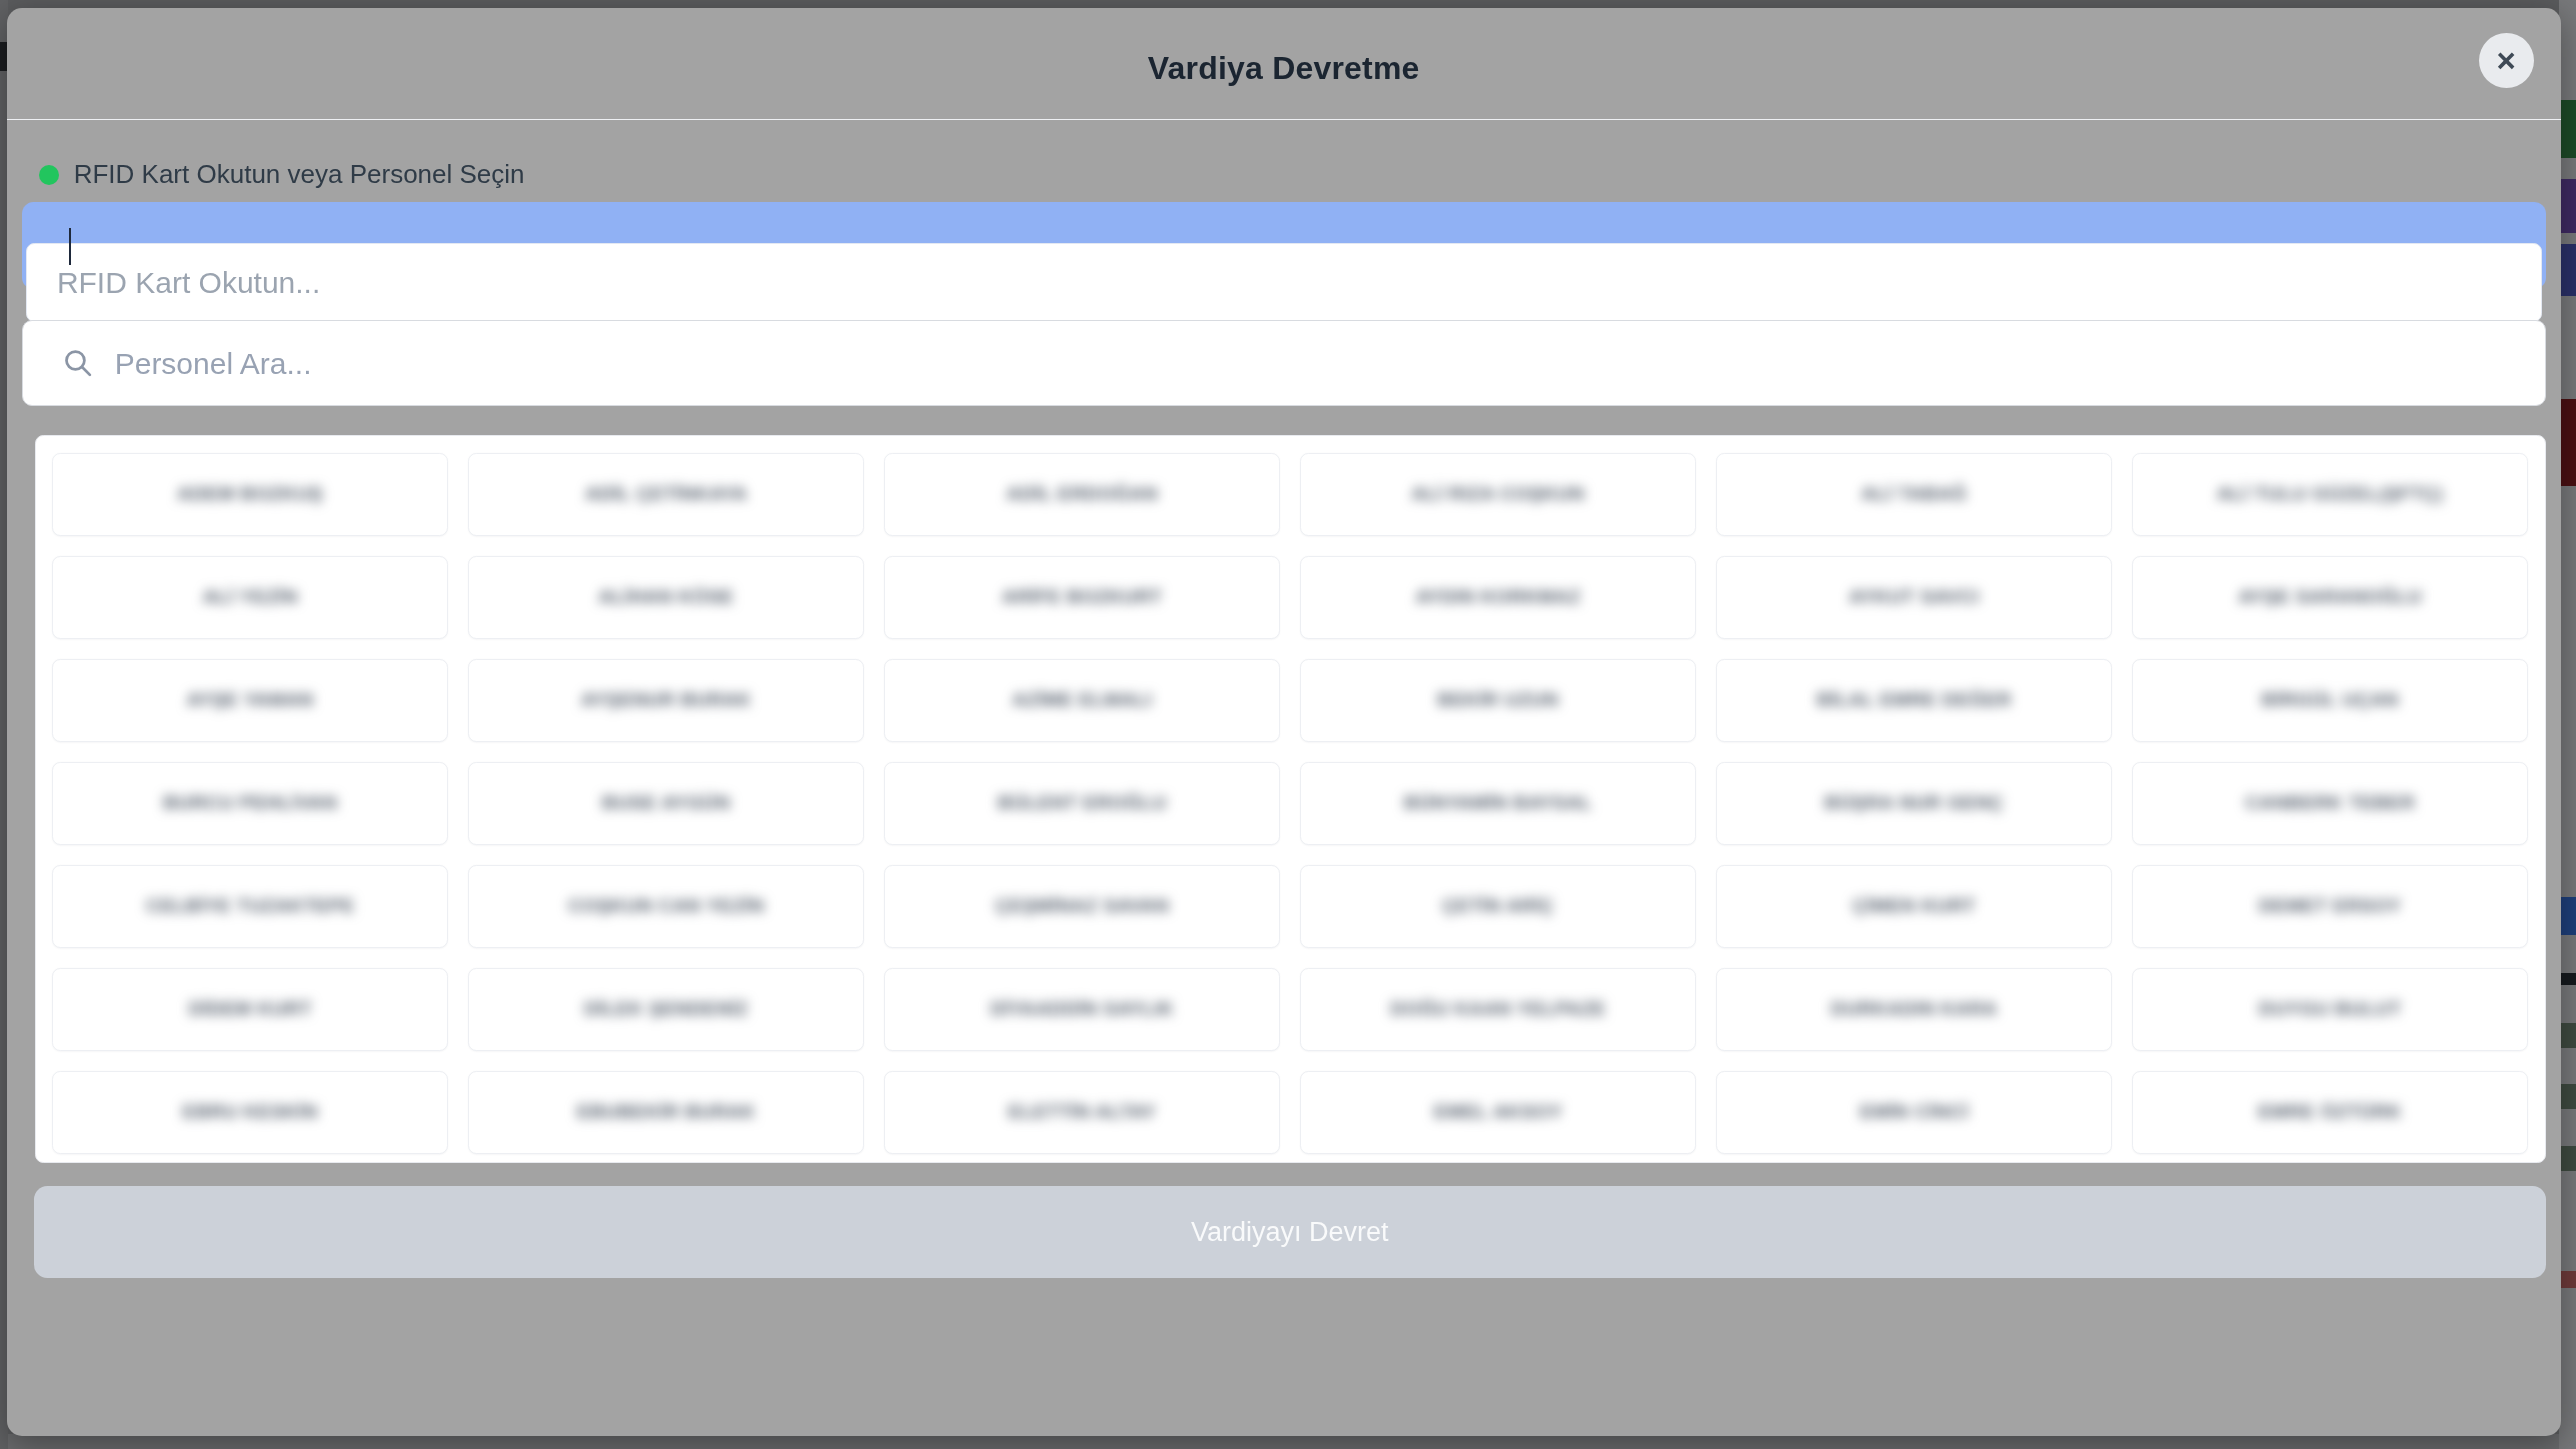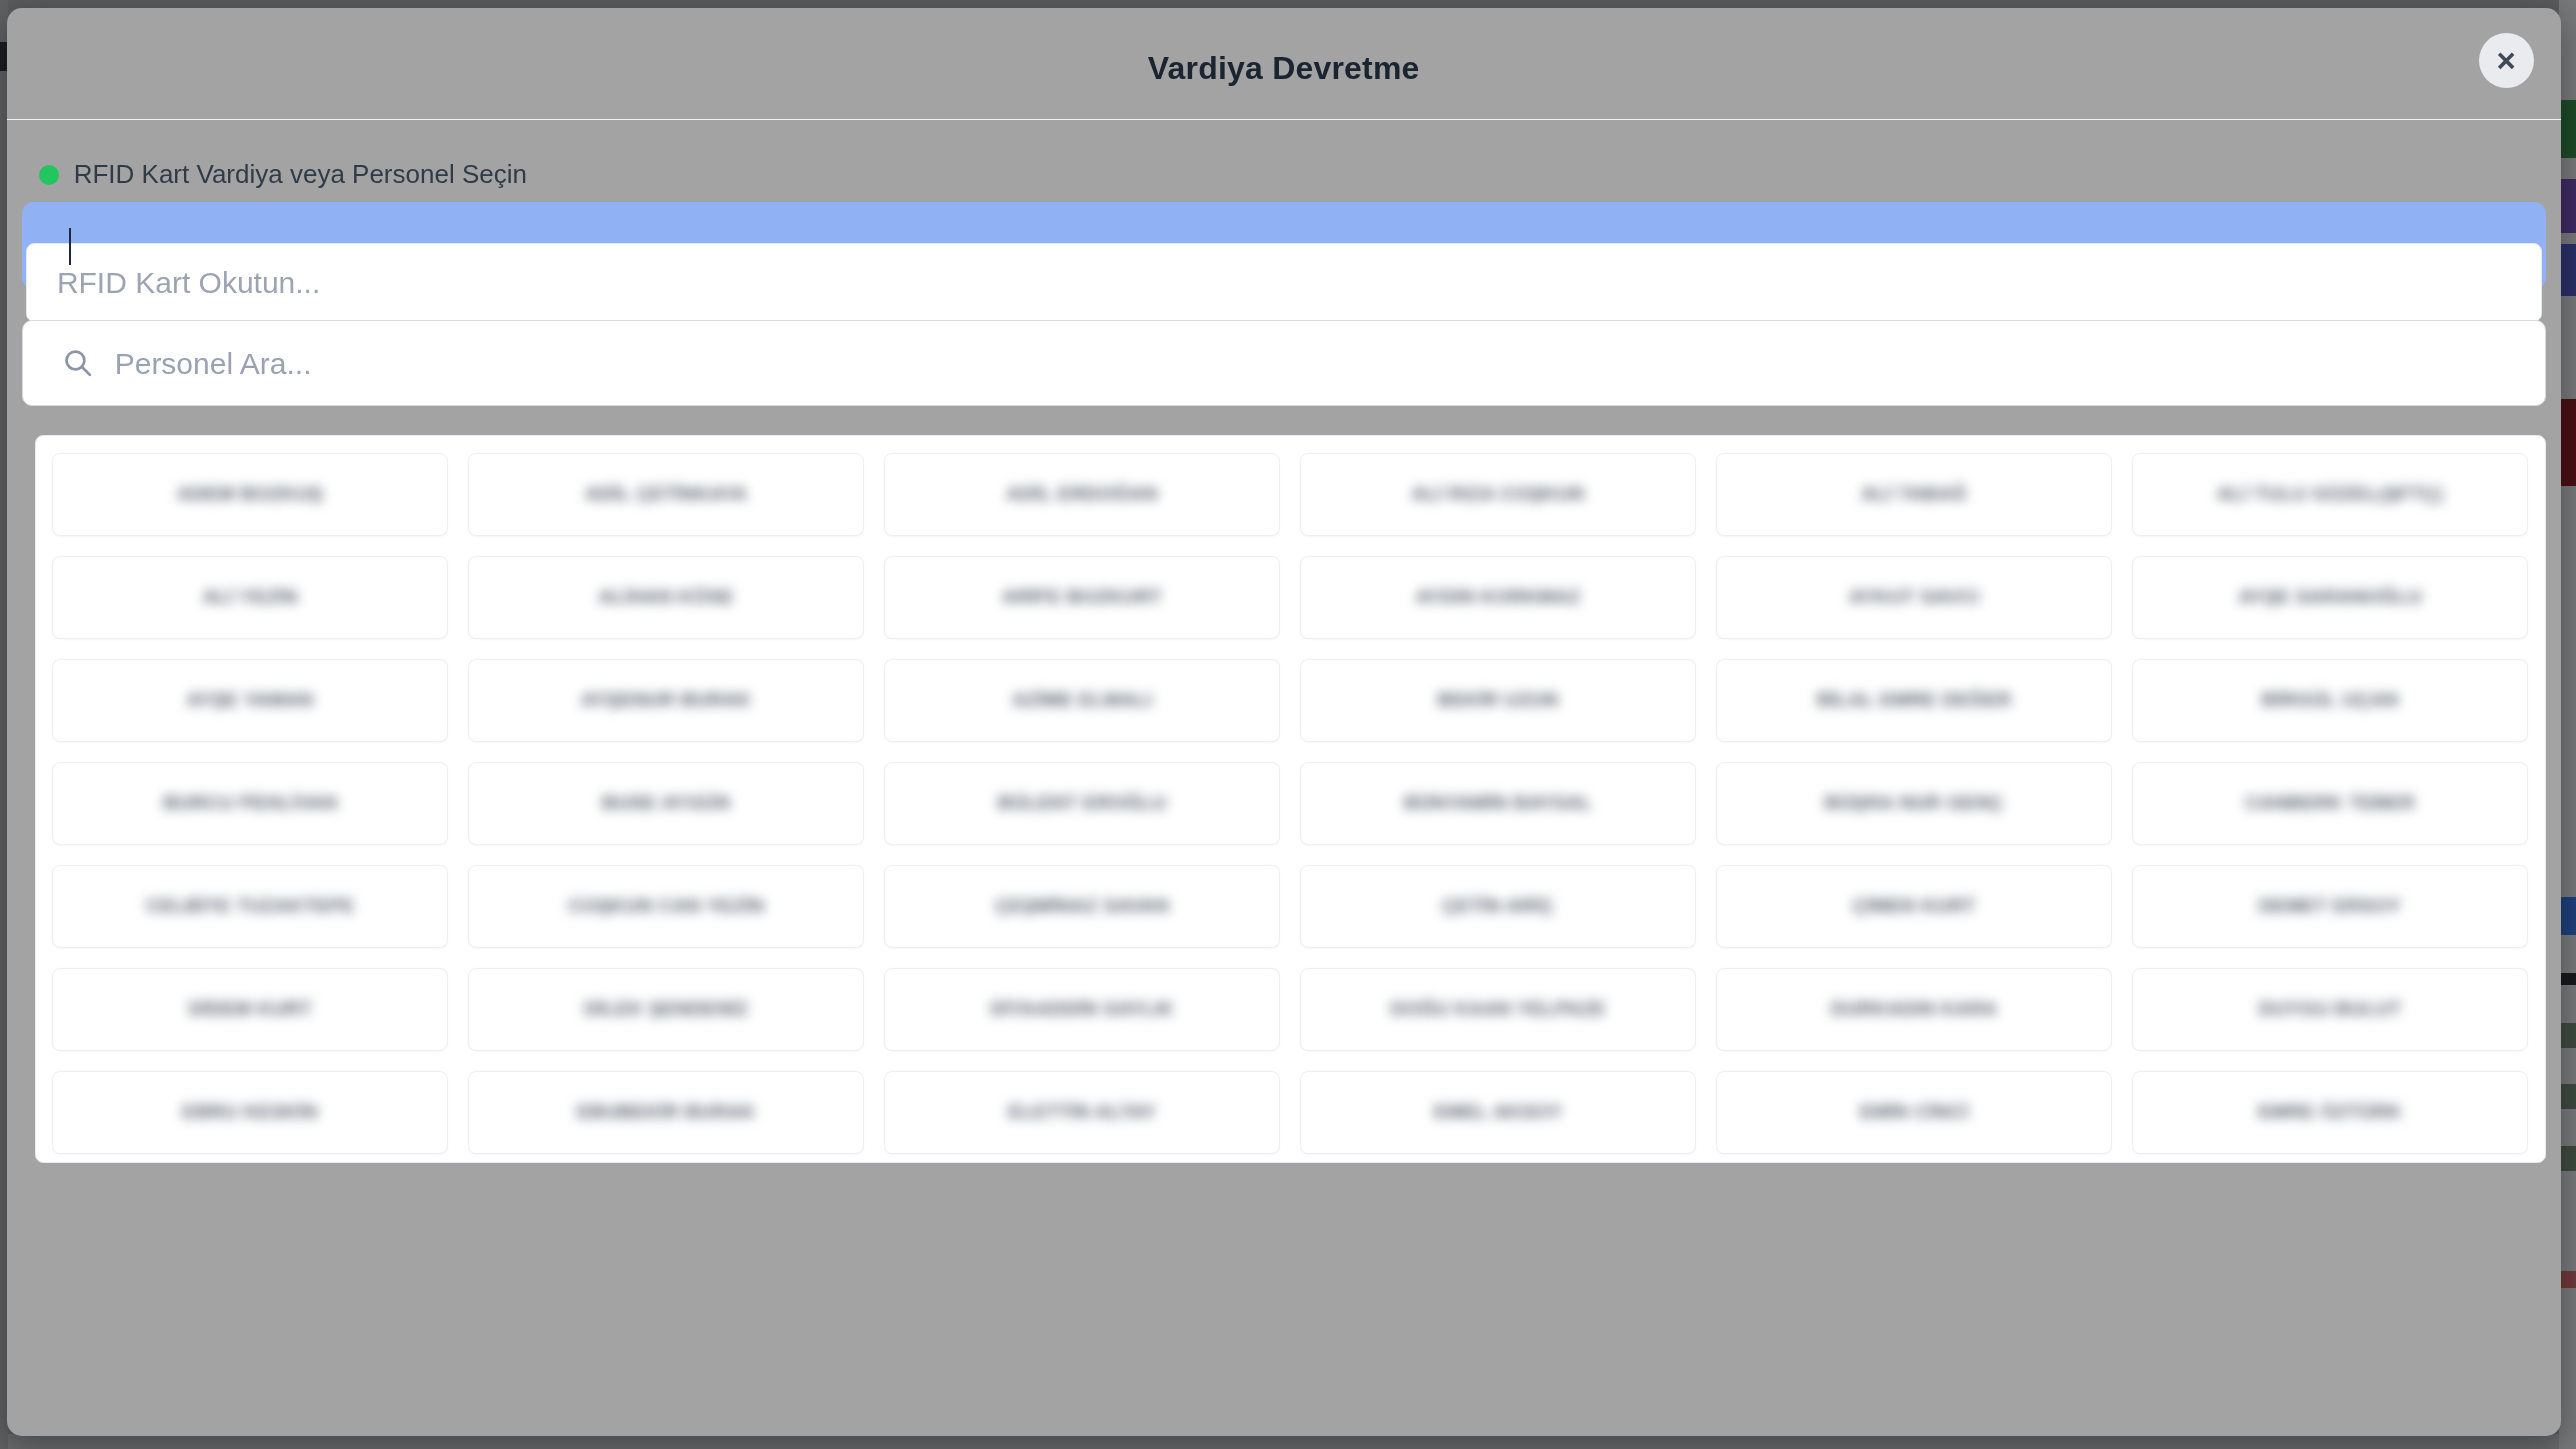--- a/index.html
+++ b/index.html
@@ -136,21 +136,21 @@
 
     <div class="modal-header">
       <div class="modal-title">Vardiya Devretme</div>
       <button class="close-btn">
         <span class="close-x">×</span>
       </button>
     </div>
 
     <div class="status-row">
       <span class="status-dot" style="background: rgb(34, 197, 94);"></span>
-      <span class="status-label">RFID Kart Vardiya veya Personel Seçin</span>
+      <span class="status-label">RFID Kart Okutun veya Personel Seçin</span>
     </div>
 
     <div class="rfid-wrap">
       <input class="rfid-input" type="text" placeholder="RFID Kart Okutun..." style="">
       <div class="caret"></div>
     </div>
 
     <div class="search-wrap">
       <svg class="search-icon" viewBox="0 0 24 24" fill="none" stroke="currentColor" stroke-width="2" stroke-linecap="round">
         <circle cx="10.5" cy="10.5" r="6.5"></circle>
@@ -325,16 +325,17 @@
           <button class="name-btn">
             <span>EMİN CİNCİ</span>
           </button>
 
           <button class="name-btn">
             <span>EMRE ÖZTÜRK</span>
           </button>
         </div>
     </div>
 
+    <button class="submit-btn" disabled="">Vardiyayı Devret</button>
 
   </div>
 </div>
 
 
 </body></html>

